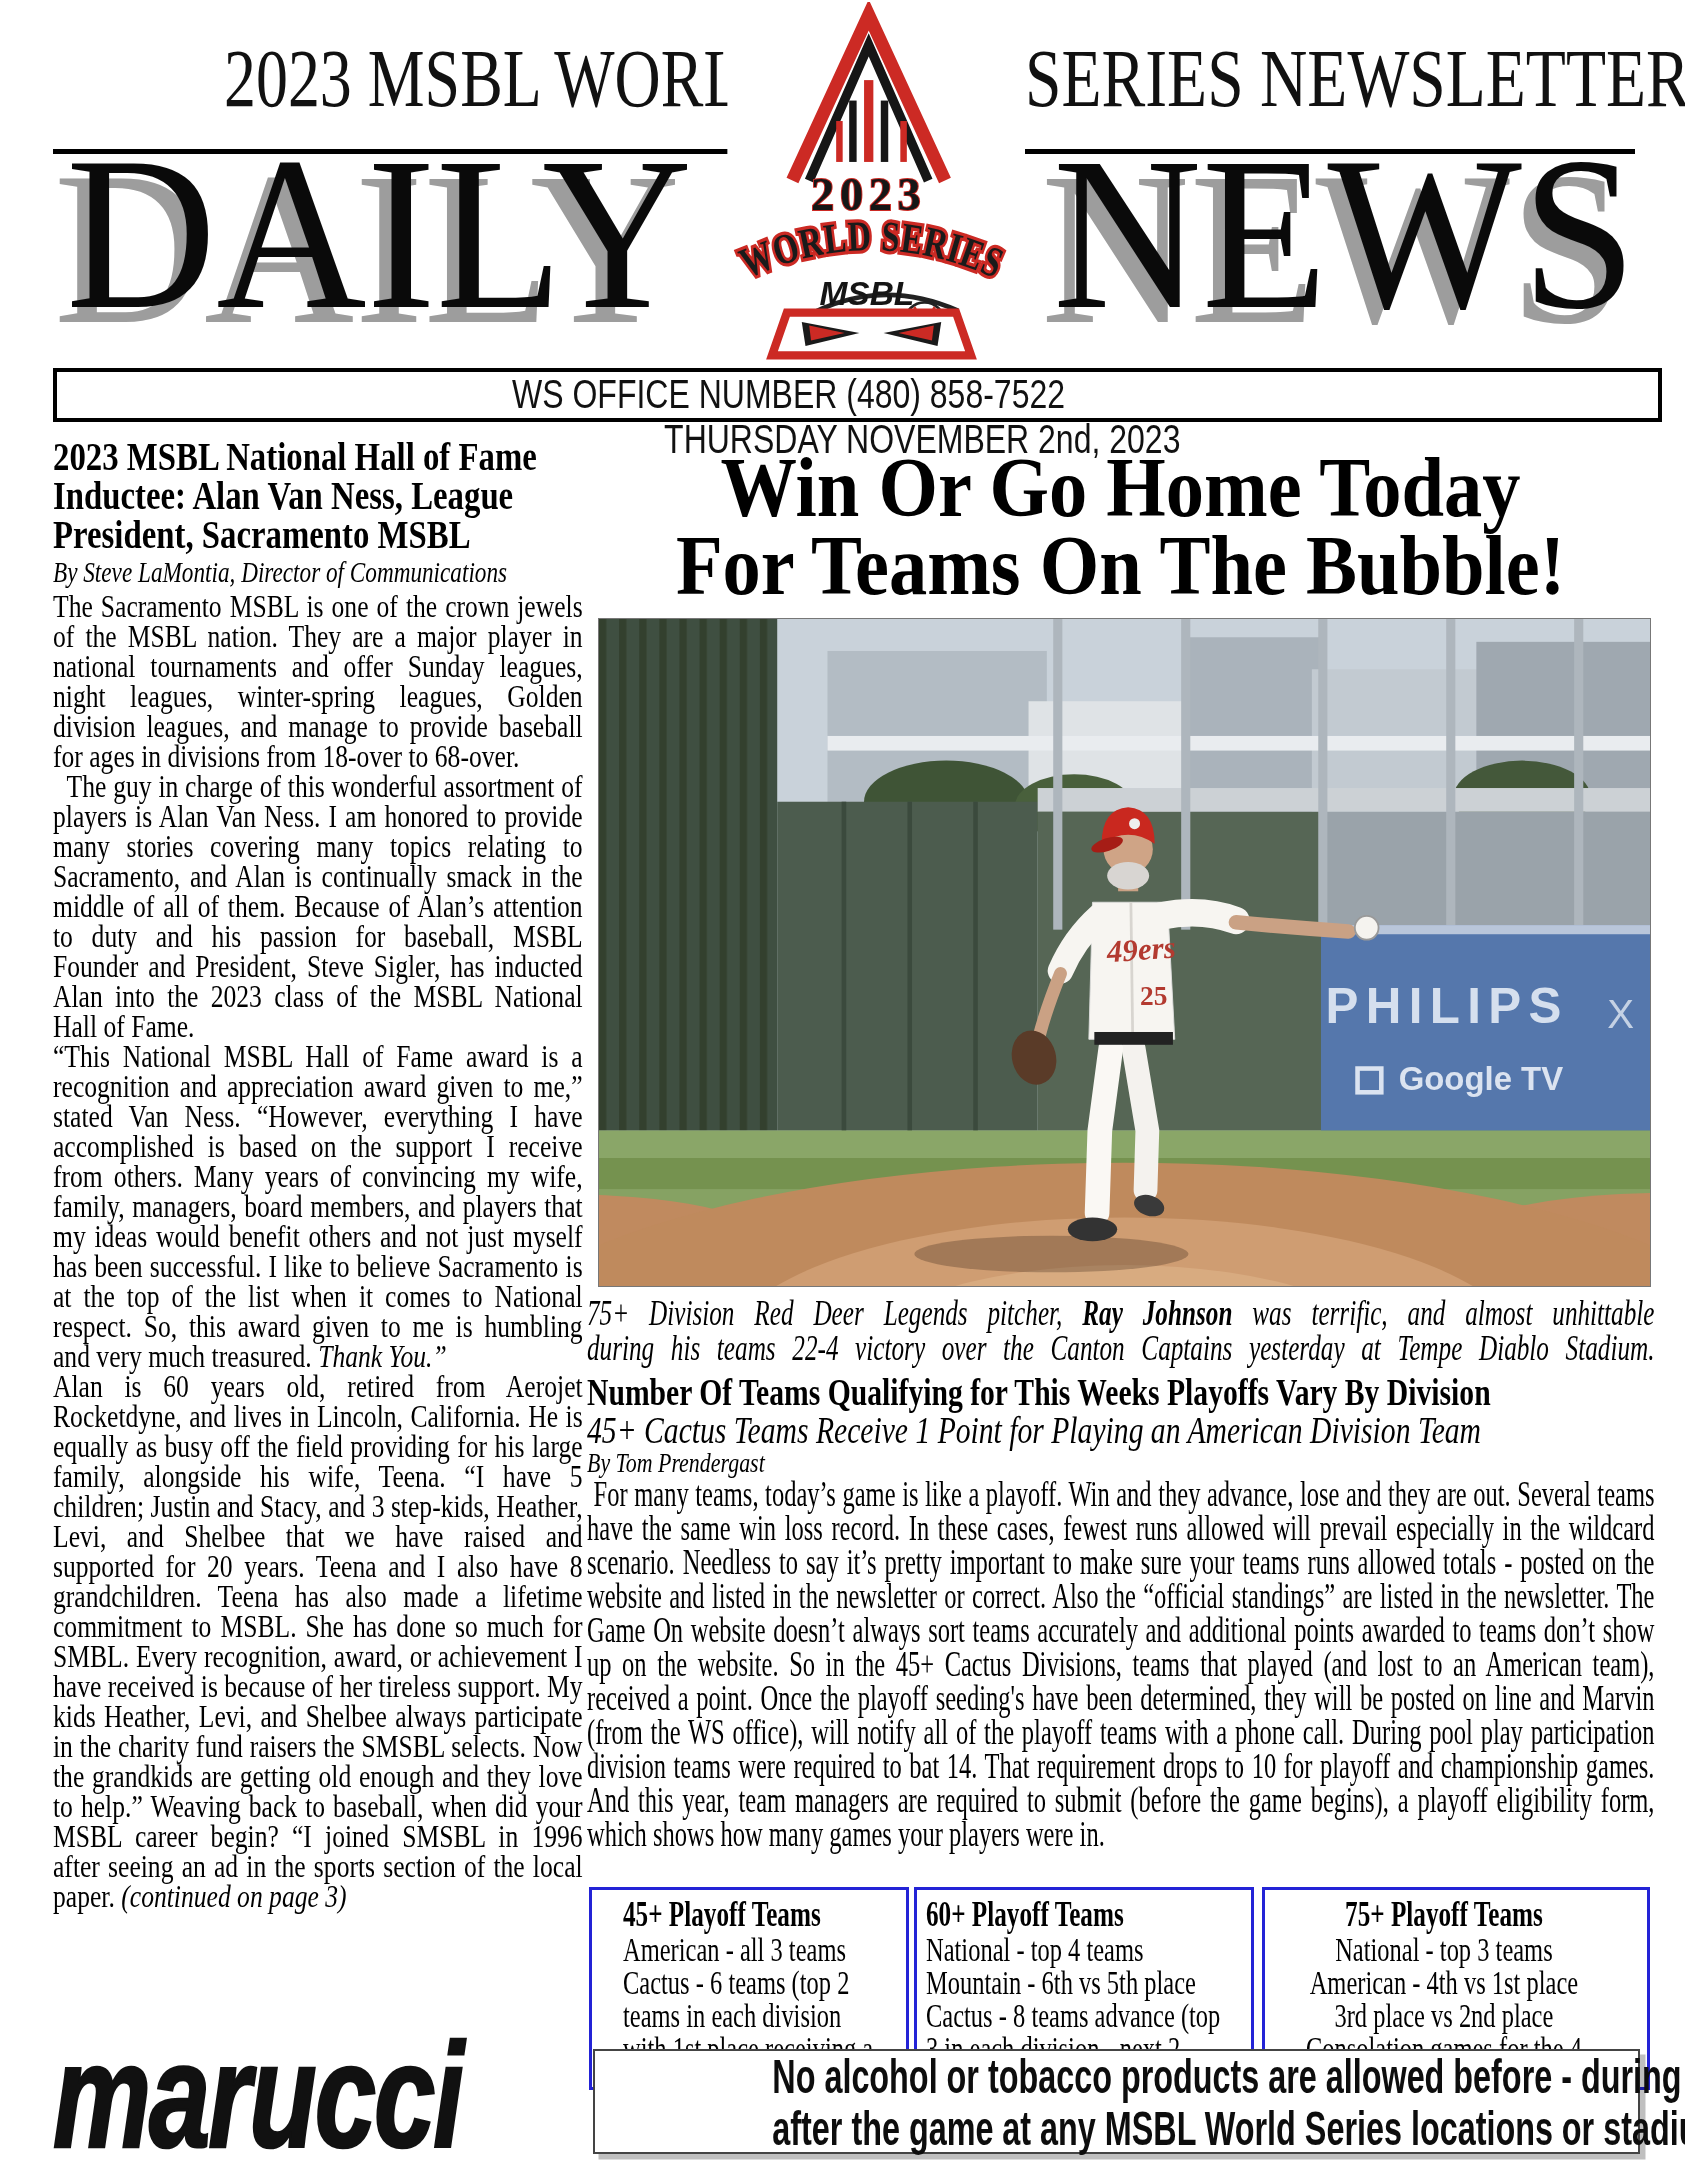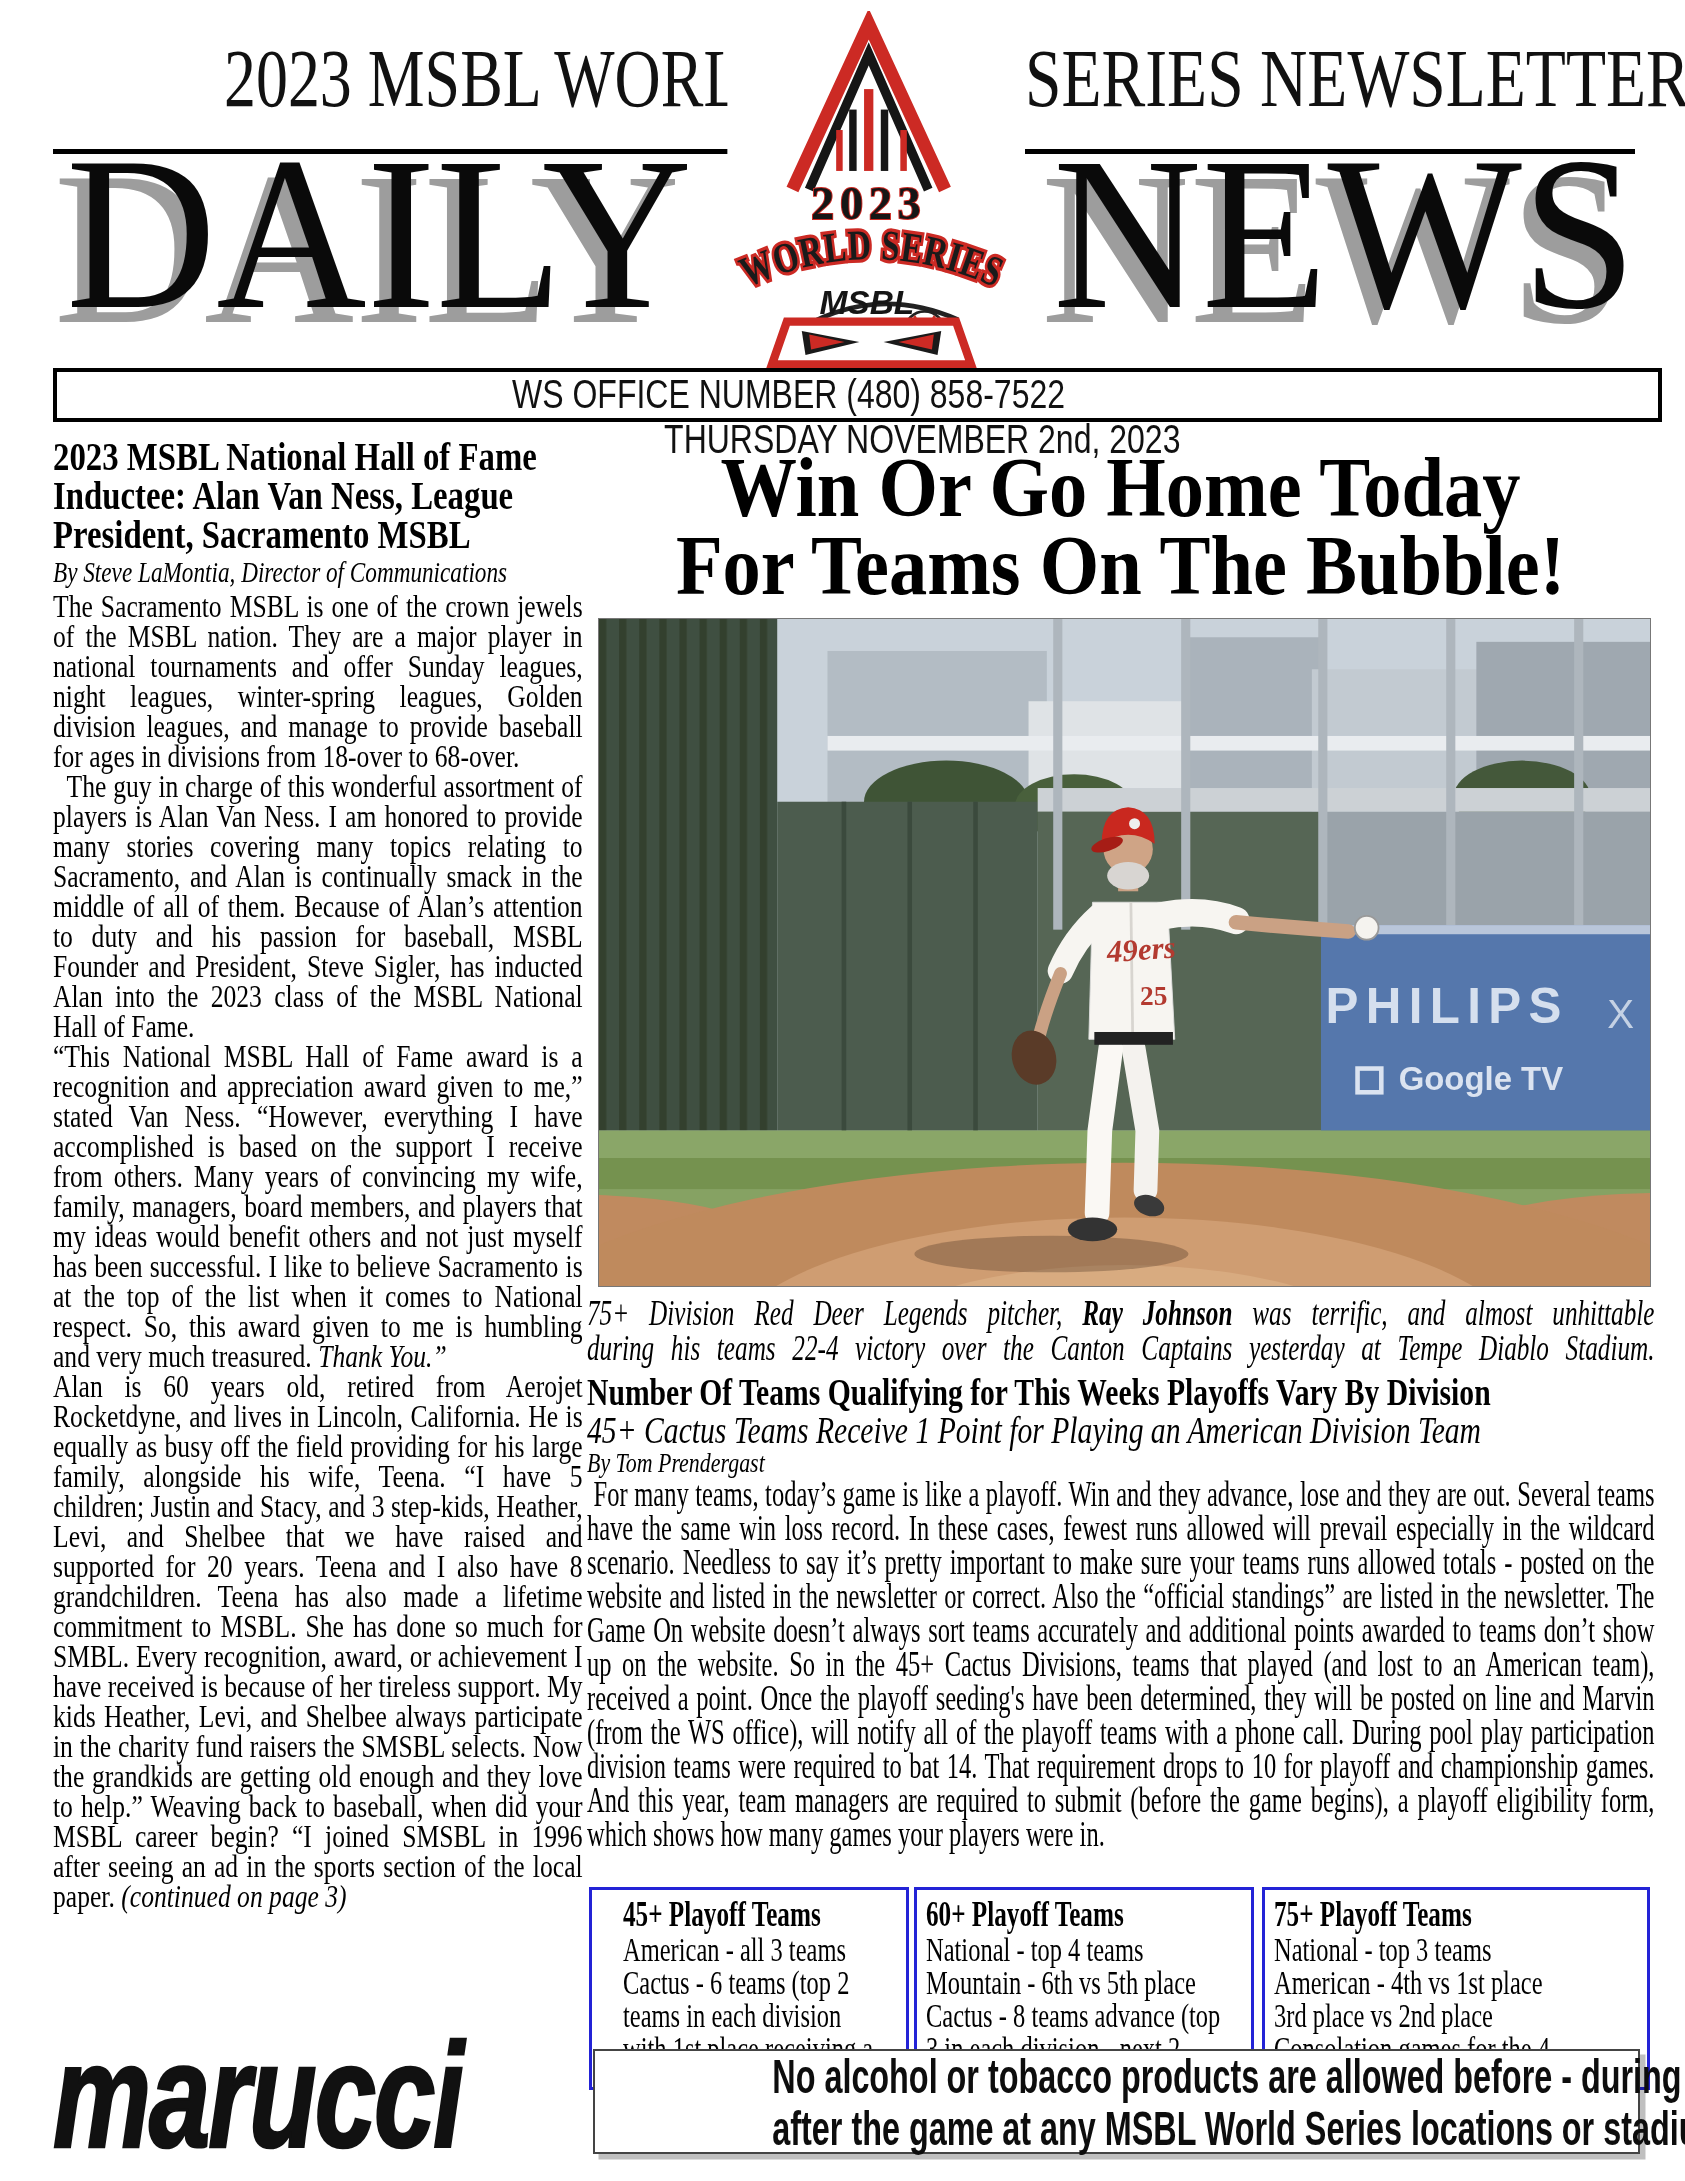--- a/index.html
+++ b/index.html
@@ -5,21 +5,21 @@
   html,body{margin:0;padding:0;background:#e8e8e8;}
   .page{position:relative;width:1686px;height:2182px;background:#ffffff;overflow:hidden;
         font-family:"Liberation Serif", serif;color:#000;}
 
   
   .top-title{position:absolute;top:37px;font-size:83px;line-height:1;white-space:nowrap;
              transform-origin:0 0;color:#111;}
   .rule{position:absolute;top:149px;height:4.6px;background:#000;}
   .mast{position:absolute;top:124px;font-size:219px;line-height:1;white-space:nowrap;
         transform-origin:0 0;color:#0a0a0a;text-shadow:-12.8px 14.6px 0 #9d9d9d;}
-  .logo-wrap{position:absolute;left:726px;top:11px;width:291px;height:358px;}
+  .logo-wrap{position:absolute;left:726px;top:2px;width:291px;height:358px;}
   .office{position:absolute;left:53px;top:368px;width:1575px;height:46px;border:4.6px solid #000;
           display:flex;justify-content:space-between;align-items:center;padding:0 12.8px;
           font-family:"Liberation Sans", sans-serif;font-size:40px;color:#111;flex-direction:column;}
   .office .l{transform:scaleX(0.80);transform-origin:left center;white-space:nowrap;}
   .office .r{transform:scaleX(0.80);transform-origin:right center;white-space:nowrap;}
 
   
   .left-col{position:absolute;left:53px;top:437px;width:530px;}
   .left-inner{width:662px;transform:scaleX(0.80);transform-origin:0 0;}
   .lc-title{font-weight:bold;font-size:41px;line-height:39px;}
@@ -43,21 +43,21 @@
   .sec-byline{width:1334px;transform:scaleX(0.80);transform-origin:0 0;
               font-style:italic;font-size:27.4px;line-height:29px;}
   .sec-body{width:1525px;transform:scaleX(0.70);transform-origin:0 0;
             font-size:35px;line-height:34px;text-align:justify;margin-top:0;}
 
   .boxes{display:flex;margin-top:7.3px;}
   .pbox{border:3.7px solid #2323d6;background:#fff;box-sizing:border-box;height:203px;
         padding:5.5px 9.1px;overflow:hidden;}
   .pbox.b1{width:320px;margin-left:1.8px;padding-left:31px;}
   .pbox.b2{width:340px;margin-left:5.5px;}
-  .pbox.b3{width:388px;margin-left:7.3px;}
+  .pbox.b3{width:388px;margin-left:7.3px;text-align:center;}
   .pbox .bx-inner{transform:scaleX(0.72);transform-origin:0 0;}
   .pbox.b1 .bx-inner{width:408px;}
   .pbox.b2 .bx-inner,.pbox.b3 .bx-inner{width:472px;}
   .bx-title{font-weight:bold;font-size:35px;line-height:37px;}
   .bx-line{font-size:34px;line-height:33px;}
 
   
   .brand{position:absolute;left:53px;top:2021px;font-family:"Liberation Sans", sans-serif;
          font-weight:bold;font-style:italic;font-size:149px;line-height:1;letter-spacing:-2.7px;
          transform:scaleX(0.74);transform-origin:0 0;color:#111;-webkit-text-stroke:2.7px #111;}

